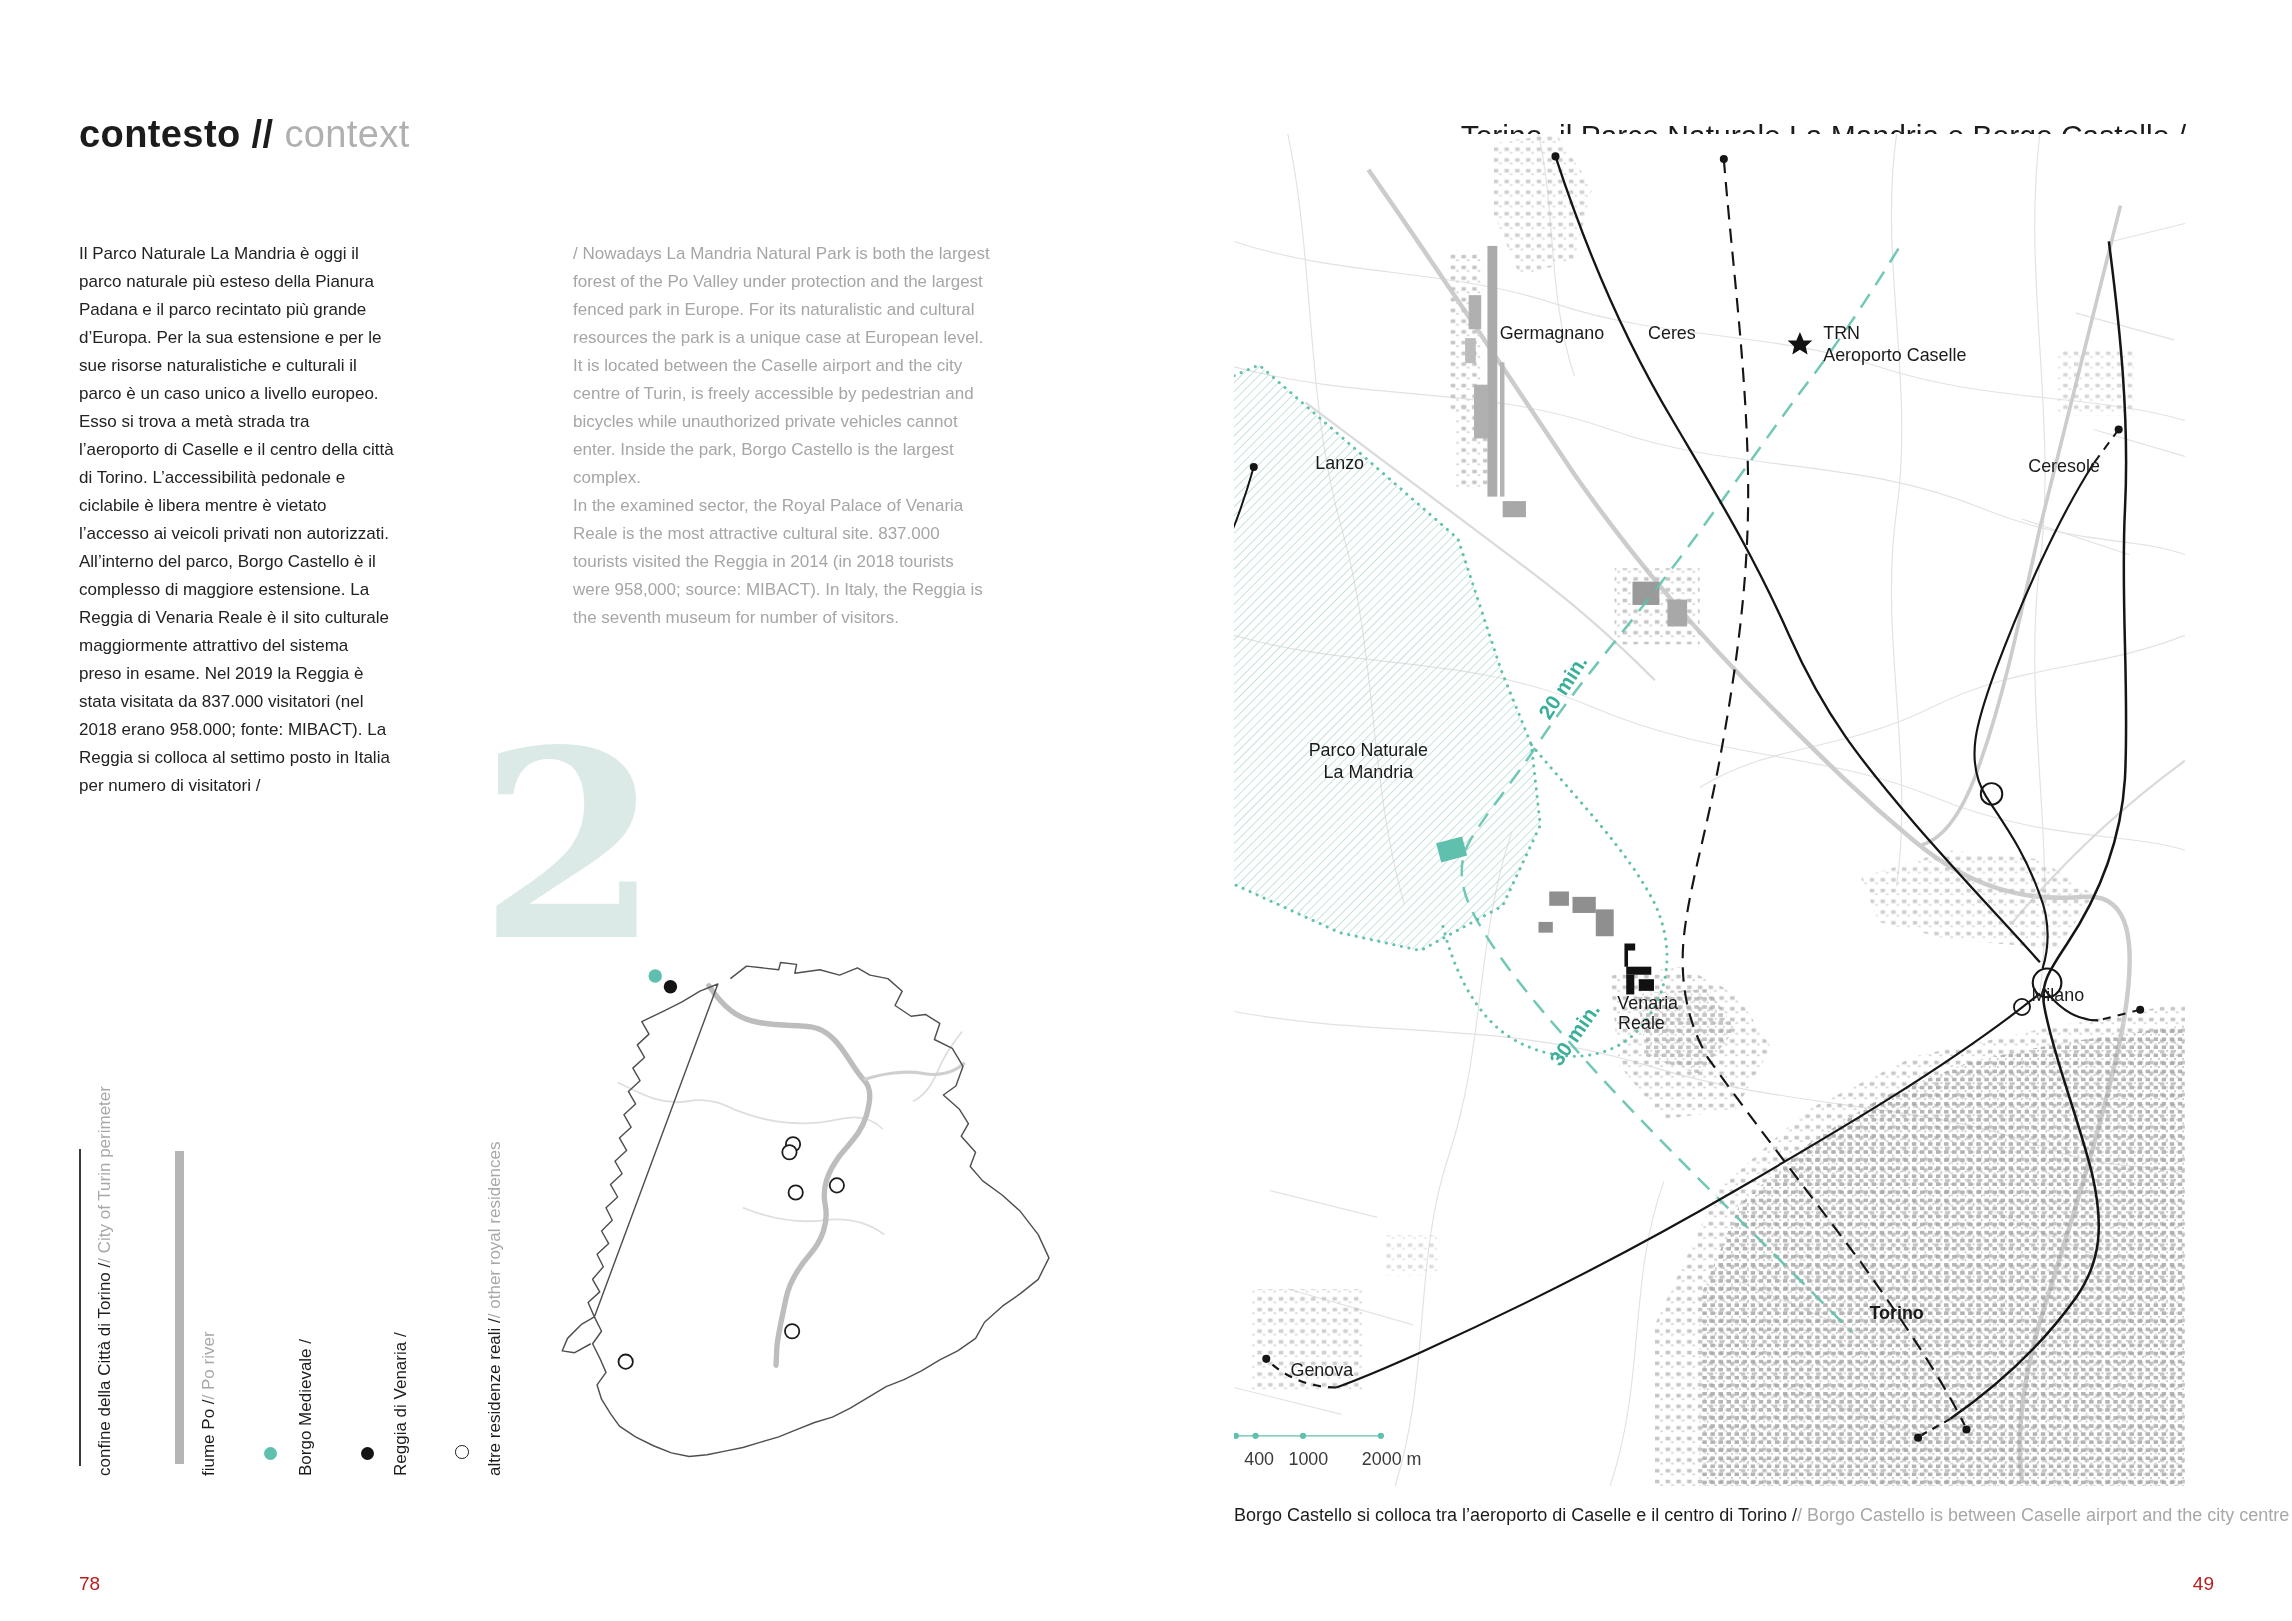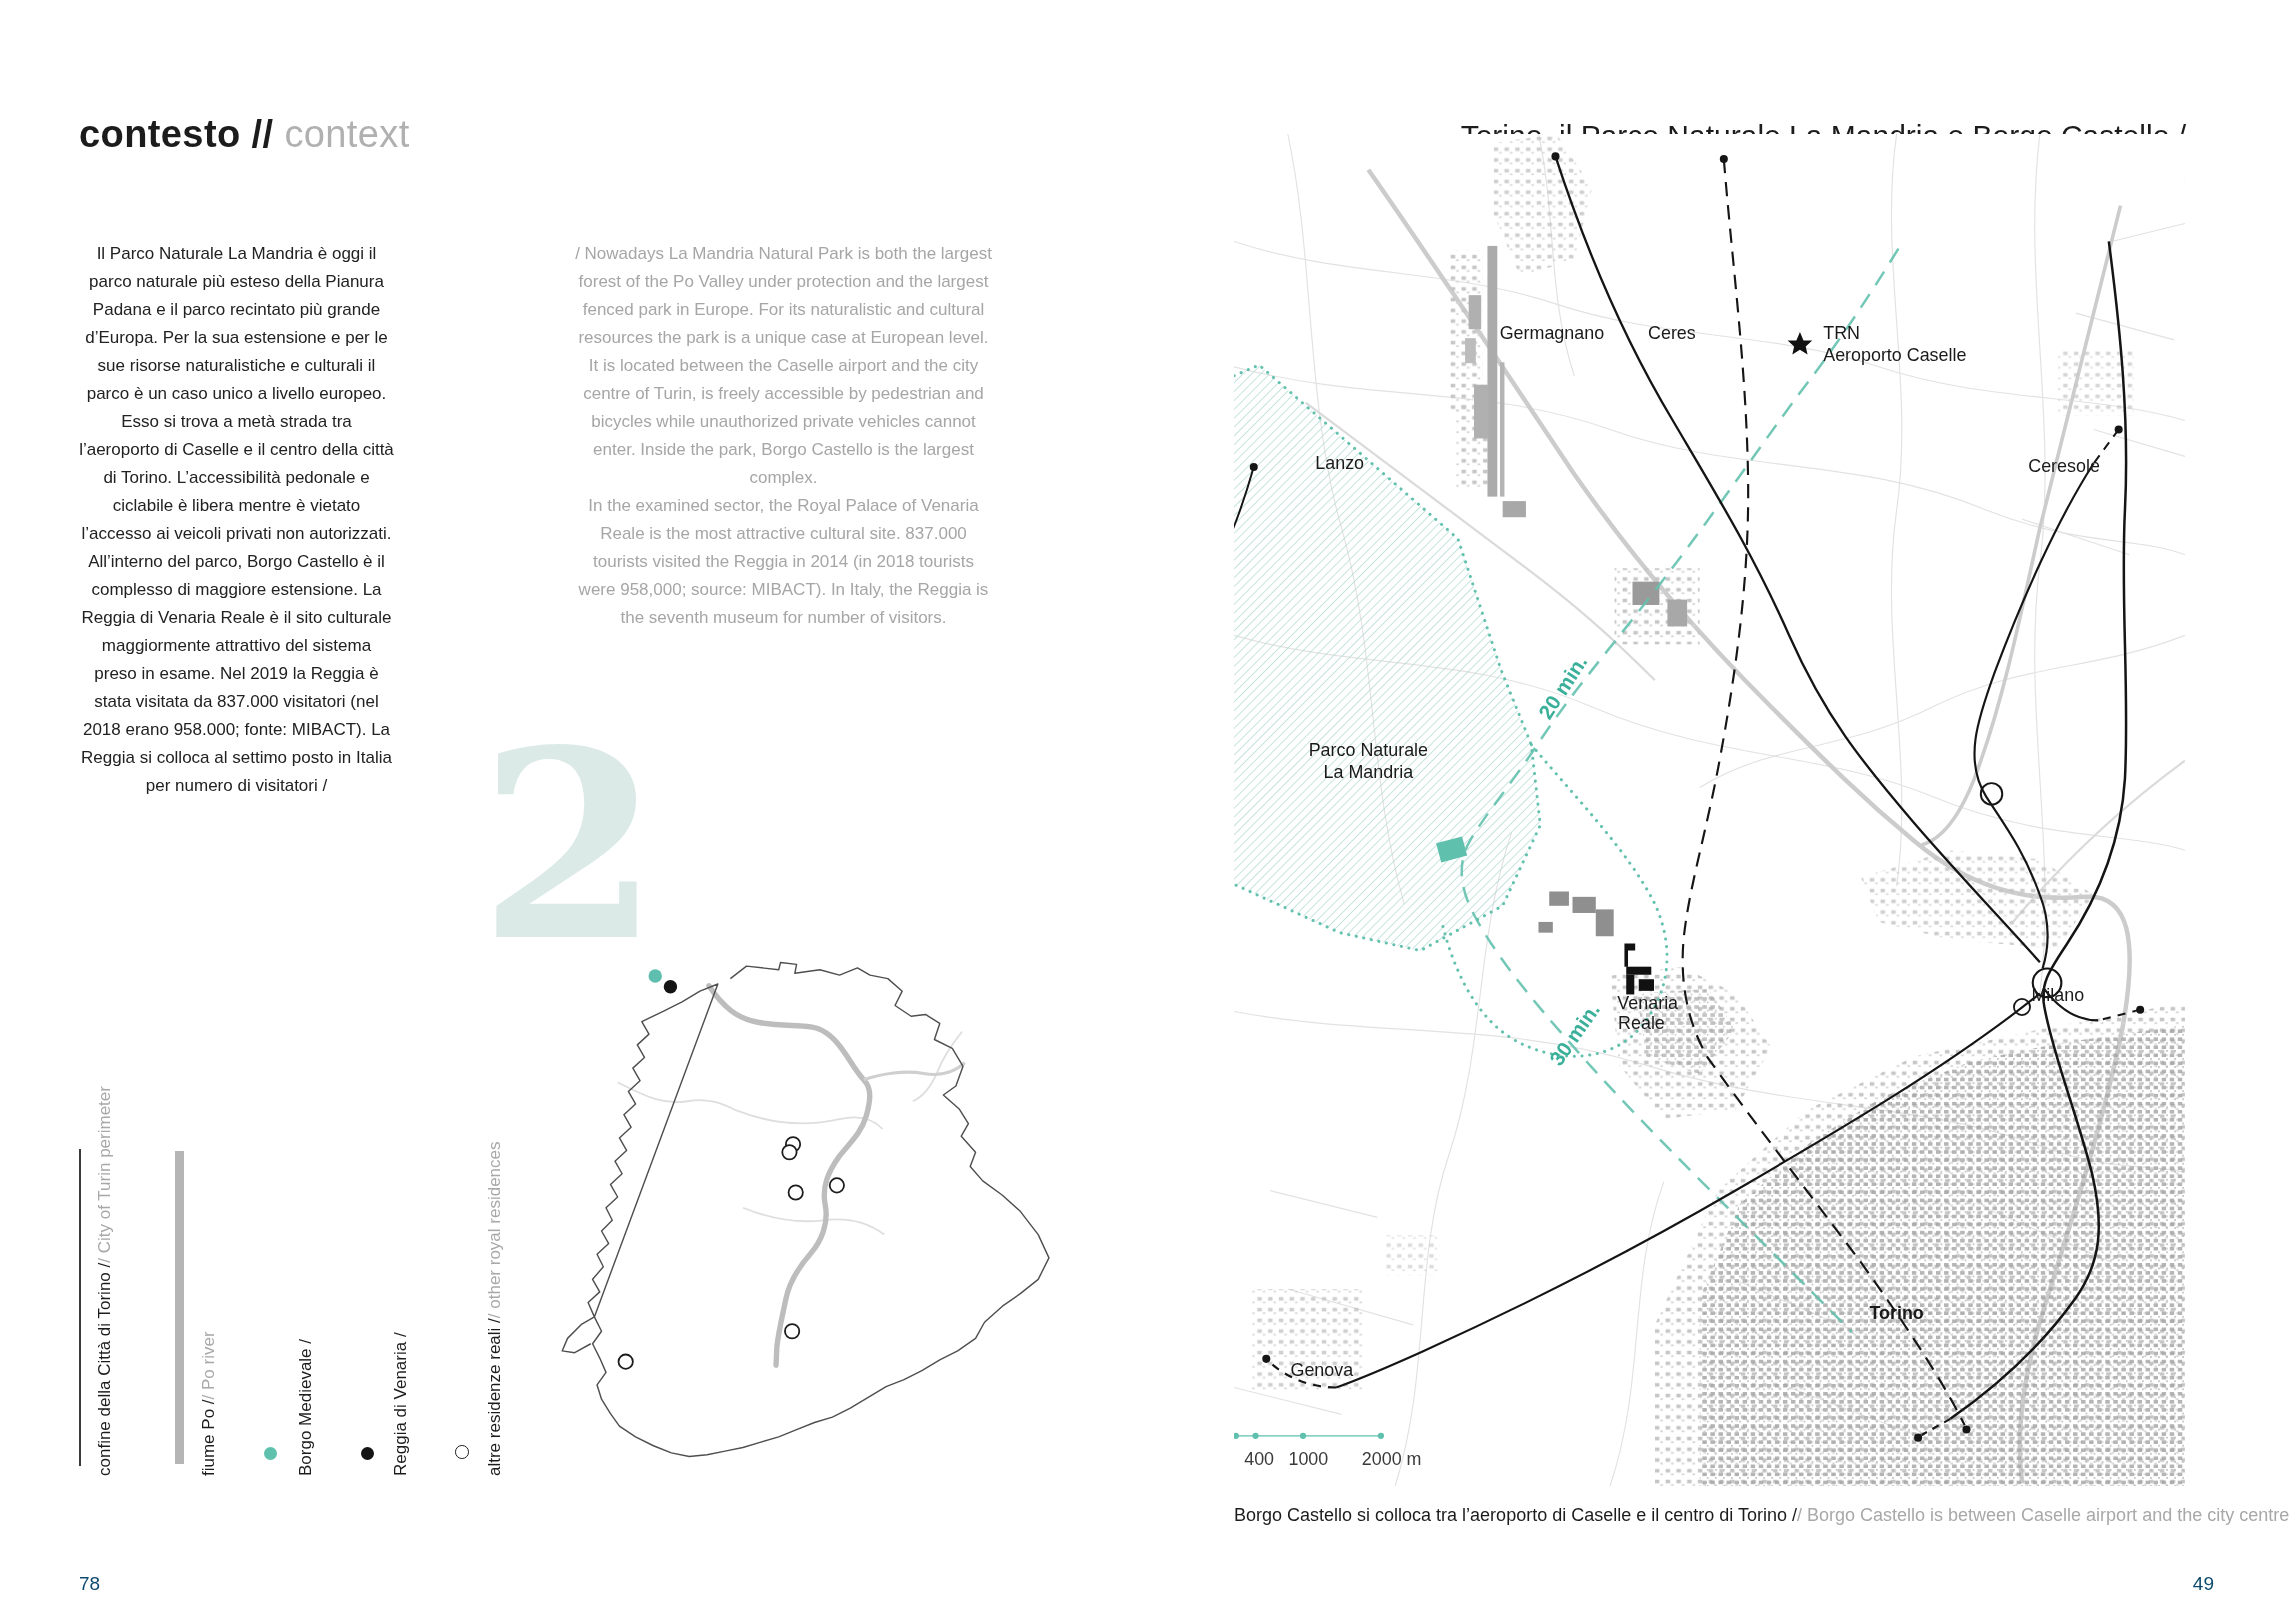--- a/index.html
+++ b/index.html
@@ -4,21 +4,21 @@
 <style>
   html,body{margin:0;padding:0;background:#ffffff;}
   #spread{
     position:relative;width:2293px;height:1621px;background:#ffffff;
     font-family:"Liberation Sans", sans-serif;color:#1c1c1c;overflow:hidden;
   }
   .abs{position:absolute;}
   
   #left-title{left:79px;top:113px;font-size:38px;font-weight:bold;letter-spacing:0.4px;}
   #left-title .gray{color:#b0b0b0;font-weight:normal;margin-top:36px;}
-  .bodycol{font-size:17px;line-height:28px;text-align:center;}
+  .bodycol{font-size:17px;line-height:28px;}
   #col-it{left:79px;top:240px;width:315px;color:#222;}
   #col-en{left:573px;top:240px;width:421px;color:#a6a6a6;}
   #col-en p{margin:0;}
   #chapter-num{
     left:479px;top:716px;font-family:"DejaVu Serif", serif;
     font-size:260px;line-height:1;color:#dbeae7;font-weight:bold;
   }
   
   .leg-label{
     top:1476px;transform:rotate(-90deg);transform-origin:0 0;
@@ -26,21 +26,21 @@
   }
   .leg-label .gray{color:#a8a8a8;}
   .leg-line{left:79px;top:1149px;width:1.8px;height:317px;background:#3a3a3a;}
   .leg-bar{left:175px;top:1151px;width:9px;height:313px;background:#b5b5b5;}
   .leg-dot{width:13.4px;height:13.4px;border-radius:50%;}
   .leg-dot.teal{left:264px;top:1447px;background:#5fc0ae;}
   .leg-dot.black{left:361px;top:1447px;background:#141414;}
   .leg-dot.open{left:455px;top:1445px;background:#fff;border:1.8px solid #1c1c1c;width:11.6px;height:11.6px;}
   .caption{top:1505px;font-size:18px;color:#1c1c1c;white-space:nowrap;}
   .caption .gray{color:#a8a8a8;}
-  .pagenum{top:1573px;font-size:19px;color:#0c4a6e;}
+  .pagenum{top:1573px;font-size:19px;color:#b91c1c;}
   
   #right-title{right:107px;top:115px;text-align:right;font-size:30px;line-height:41px;}
   #right-title .l2{color:#a9a9a9;}
   svg text{font-family:"Liberation Sans", sans-serif;}
 </style>
 </head>
 <body>
 
 <div id="spread">
 

